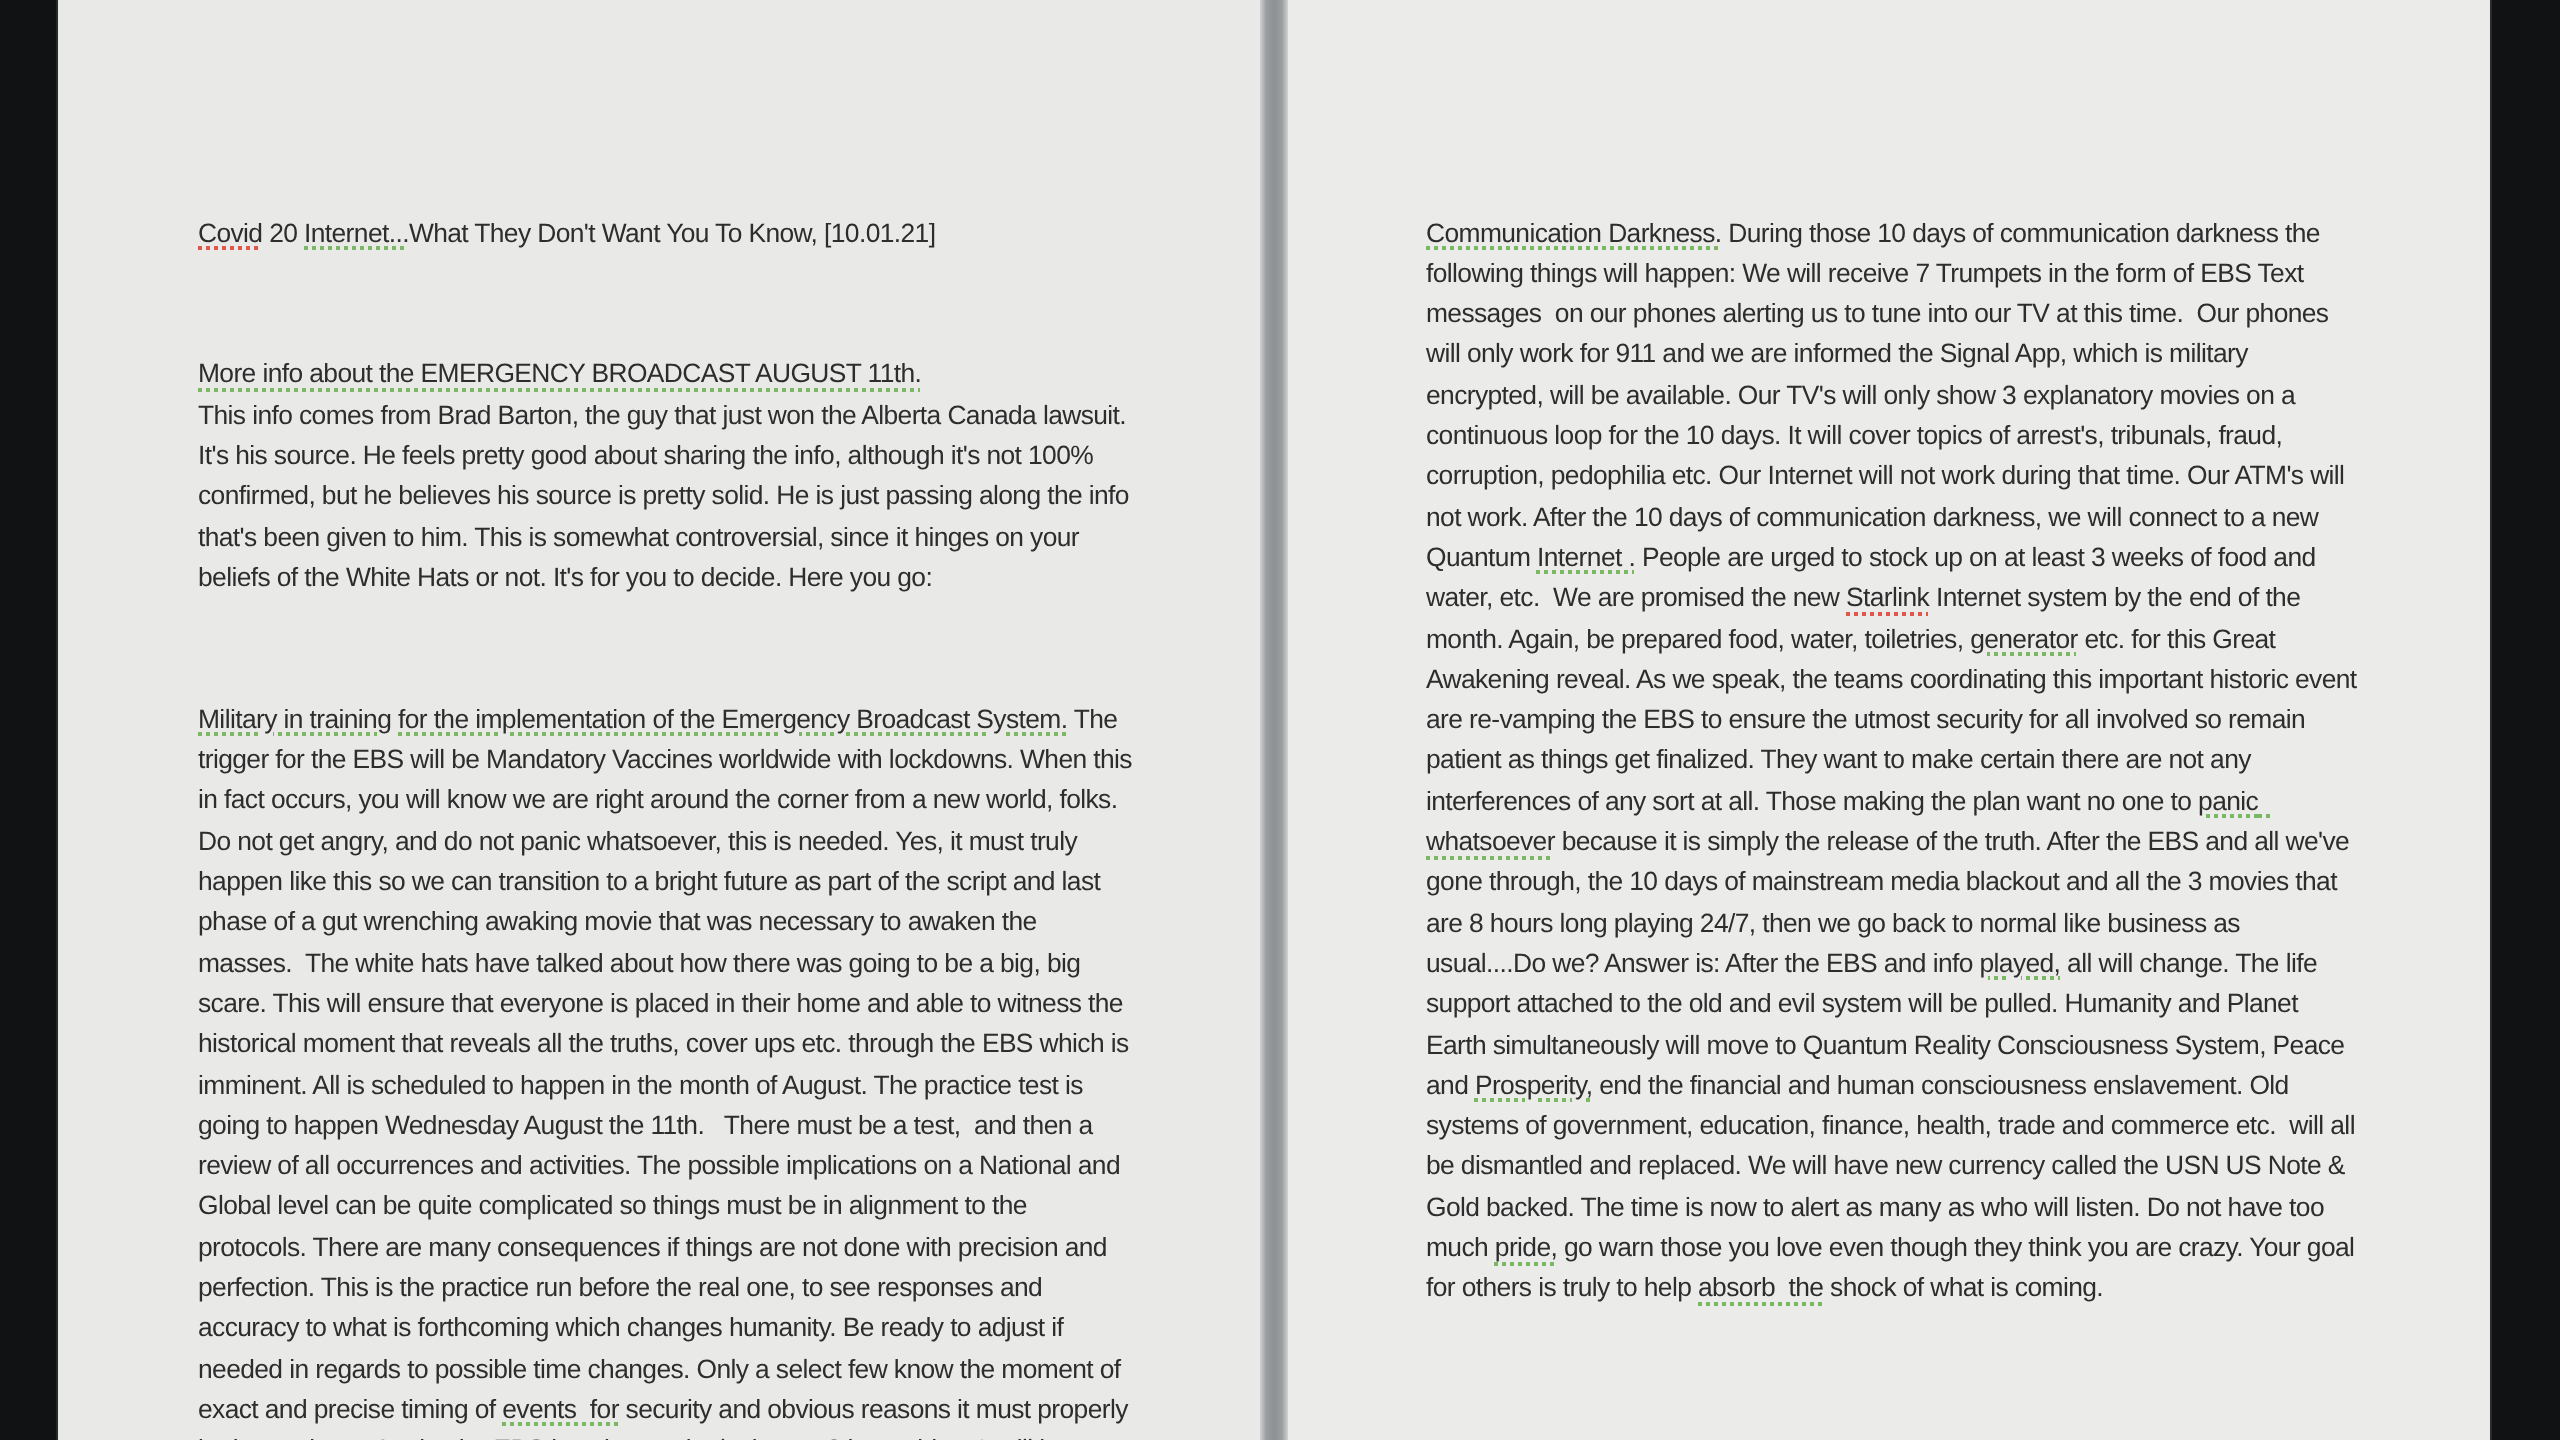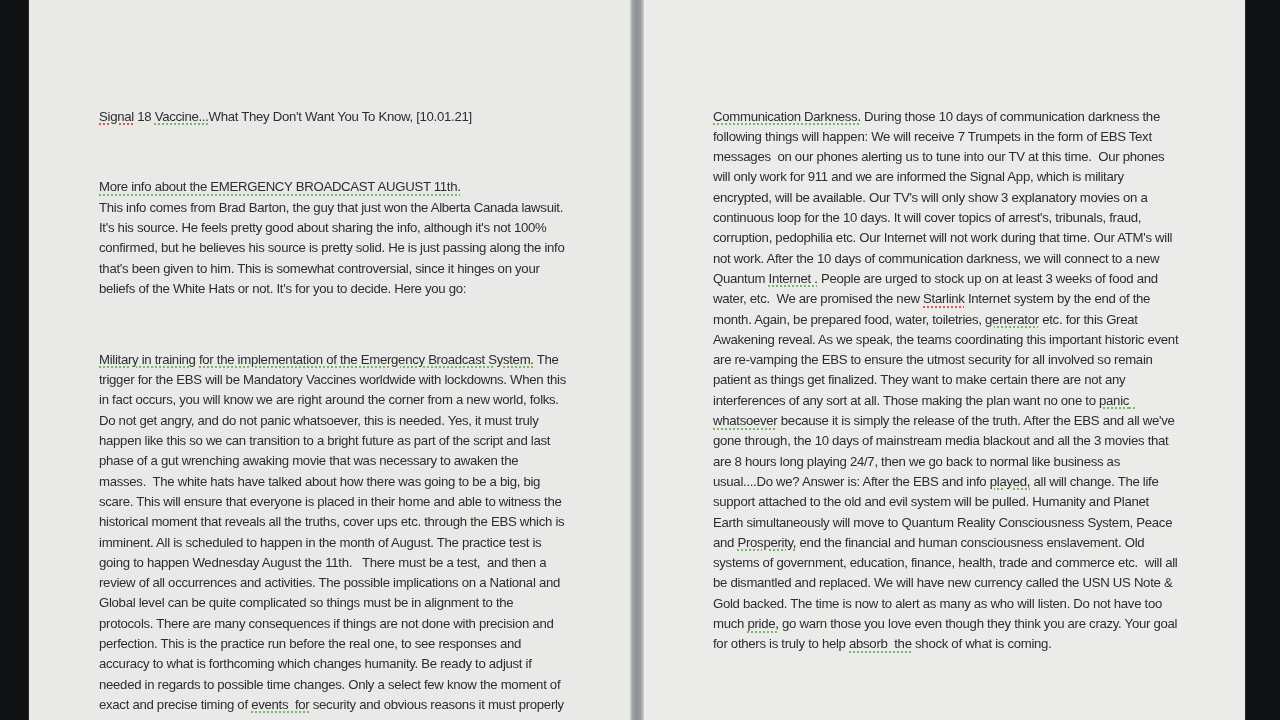--- a/index.html
+++ b/index.html
@@ -49,21 +49,21 @@
   }
 </style>
 </head>
 <body>
 
 <div class="stage">
   <div class="bar left"></div>
 
   <div class="page page-left">
     <div class="text-block">
-      <p><span class="u-red">Signal</span><span> 18 </span><span class="u-green">Vaccine...</span><span>What They Don't Want You To Know, [10.01.21]</span></p>
+      <p><span class="u-red">Covid</span><span> 20 </span><span class="u-green">Internet...</span><span>What They Don't Want You To Know, [10.01.21]</span></p>
       <p><span class="u-green">More info about the EMERGENCY BROADCAST AUGUST 11th.</span><br><span>This info comes from Brad Barton, the guy that just won the Alberta Canada lawsuit. It's his source. He feels pretty good about sharing the info, although it's not 100% confirmed, but he believes his source is pretty solid. He is just passing along the info that's been given to him. This is somewhat controversial, since it hinges on your beliefs of the White Hats or not. It's for you to decide. Here you go:</span></p>
       <p><span class="u-green">Military in training for the implementation of the Emergency Broadcast System.</span><span> The trigger for the EBS will be Mandatory Vaccines worldwide with lockdowns. When this in fact occurs, you will know we are right around the corner from a new world, folks. Do not get angry, and do not panic whatsoever, this is needed. Yes, it must truly happen like this so we can transition to a bright future as part of the script and last phase of a gut wrenching awaking movie that was necessary to awaken the masses.  The white hats have talked about how there was going to be a big, big scare. This will ensure that everyone is placed in their home and able to witness the historical moment that reveals all the truths, cover ups etc. through the EBS which is imminent. All is scheduled to happen in the month of August. The practice test is going to happen Wednesday August the 11th.   There must be a test,  and then a review of all occurrences and activities. The possible implications on a National and Global level can be quite complicated so things must be in alignment to the protocols. There are many consequences if things are not done with precision and perfection. This is the practice run before the real one, to see responses and accuracy to what is forthcoming which changes humanity. Be ready to adjust if needed in regards to possible time changes. Only a select few know the moment of exact and precise timing of </span><span class="u-green">events  for</span><span> security and obvious reasons it must properly be kept private. Again, the EBS is going to air playing an 8 hour video. It will be re-playing 3 times per day for 10 days.</span></p>
     </div>
   </div>
 
   <div class="gutter"></div>
 
   <div class="page page-right">
     <div class="text-block">
       <p><span class="u-green">Communication Darkness.</span><span> During those 10 days of communication darkness the following things will happen: We will receive 7 Trumpets in the form of EBS Text messages  on our phones alerting us to tune into our TV at this time.  Our phones will only work for 911 and we are informed the Signal App, which is military encrypted, will be available. Our TV's will only show 3 explanatory movies on a continuous loop for the 10 days. It will cover topics of arrest's, tribunals, fraud, corruption, pedophilia etc. Our Internet will not work during that time. Our ATM's will not work. After the 10 days of communication darkness, we will connect to a new Quantum </span><span class="u-green">Internet .</span><span> People are urged to stock up on at least 3 weeks of food and water, etc.  We are promised the new </span><span class="u-red">Starlink</span><span> Internet system by the end of the month. Again, be prepared food, water, toiletries, </span><span class="u-green">generator</span><span> etc. for this Great Awakening reveal. As we speak, the teams coordinating this important historic event are re-vamping the EBS to ensure the utmost security for all involved so remain patient as things get finalized. They want to make certain there are not any interferences of any sort at all. Those making the plan want no one to </span><span class="u-green">panic  whatsoever</span><span> because it is simply the release of the truth. After the EBS and all we've gone through, the 10 days of mainstream media blackout and all the 3 movies that are 8 hours long playing 24/7, then we go back to normal like business as usual....Do we? Answer is: After the EBS and info </span><span class="u-green">played,</span><span> all will change. The life support attached to the old and evil system will be pulled. Humanity and Planet Earth simultaneously will move to Quantum Reality Consciousness System, Peace and </span><span class="u-green">Prosperity,</span><span> end the financial and human consciousness enslavement. Old systems of government, education, finance, health, trade and commerce etc.  will all be dismantled and replaced. We will have new currency called the USN US Note &amp; Gold backed. The time is now to alert as many as who will listen. Do not have too much </span><span class="u-green">pride,</span><span> go warn those you love even though they think you are crazy. Your goal for others is truly to help </span><span class="u-green">absorb  the</span><span> shock of what is coming.</span></p>

